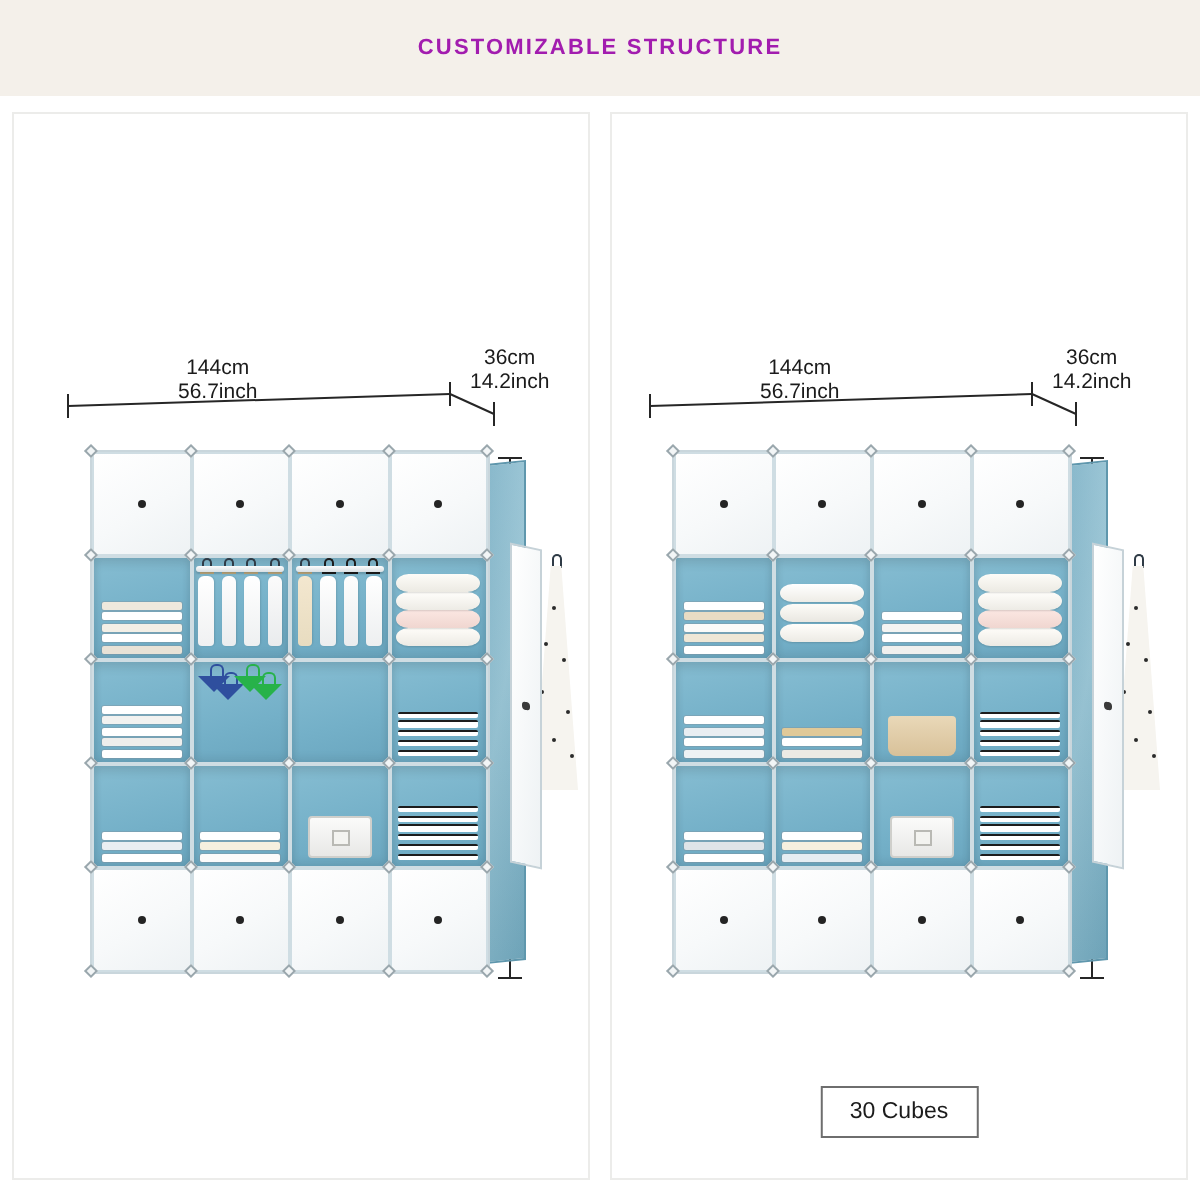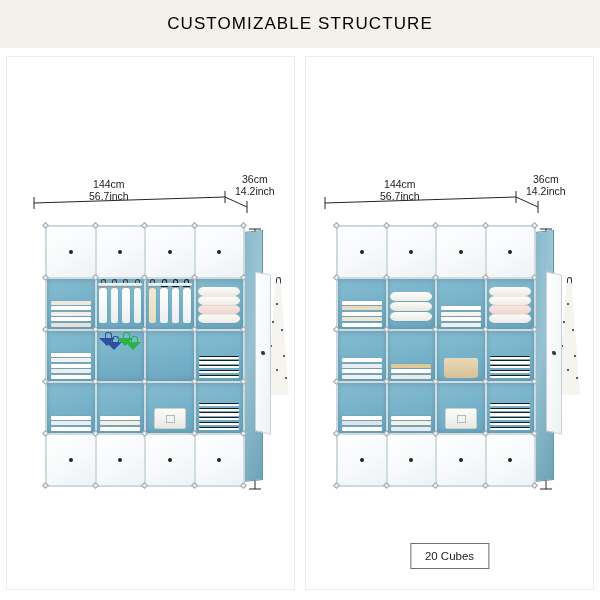--- a/index.html
+++ b/index.html
@@ -10,24 +10,24 @@
     overflow: hidden;
   }
 
   
   .header {
     width: 600px; height: 48px;
     background: #f4f0ea;
     display: flex; align-items: center; justify-content: center;
   }
   .header-title {
-    font-size: 17px;
+    font-size: 11px;
     letter-spacing: 1.1px;
-    color: #000000;
-    font-weight: 400;
+    color: #a21caf;
+    font-weight: 700;
   }
 
   
   .panels {
     position: relative;
     width: 600px; height: 552px;
     display: flex;
     padding: 8px 6px 10px 6px;
     gap: 10px;
   }
@@ -621,16 +621,16 @@
           <div class="conn" style="left: 75%; top: 80%; margin-left: -3px; margin-top: -3px;"></div>
           <div class="conn" style="left: 100%; top: 80%; margin-left: -3px; margin-top: -3px;"></div>
           <div class="conn" style="left: 0%; top: 100%; margin-left: -3px; margin-top: -3px;"></div>
           <div class="conn" style="left: 25%; top: 100%; margin-left: -3px; margin-top: -3px;"></div>
           <div class="conn" style="left: 50%; top: 100%; margin-left: -3px; margin-top: -3px;"></div>
           <div class="conn" style="left: 75%; top: 100%; margin-left: -3px; margin-top: -3px;"></div>
           <div class="conn" style="left: 100%; top: 100%; margin-left: -3px; margin-top: -3px;"></div>
         </div>
     </div>
 
-    <div class="caption">20 Cubes</div>
+    <div class="caption">30 Cubes</div>
   </div>
 
 </div>
 
 </body></html>

